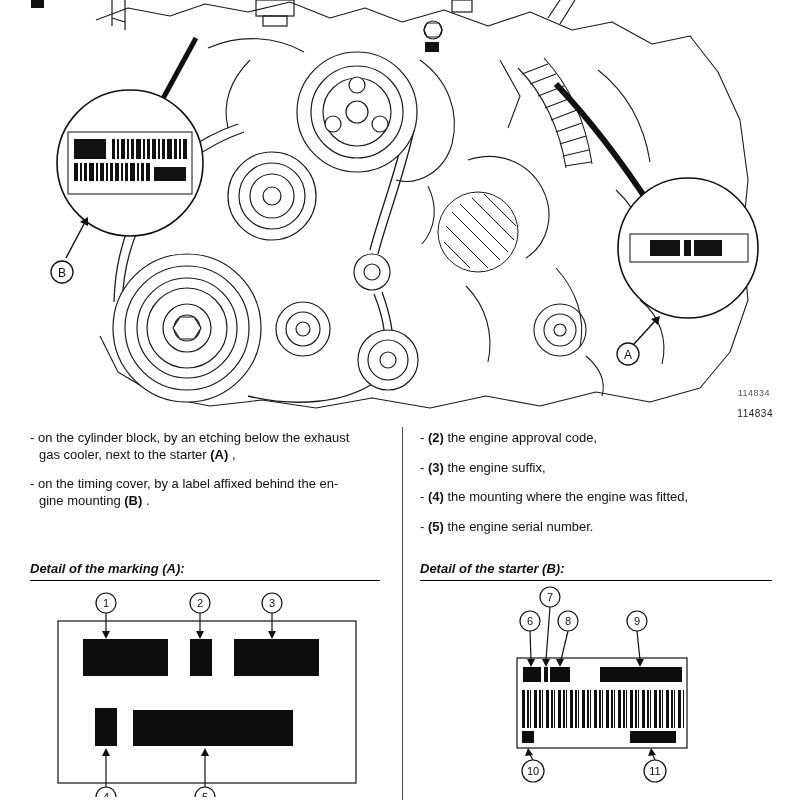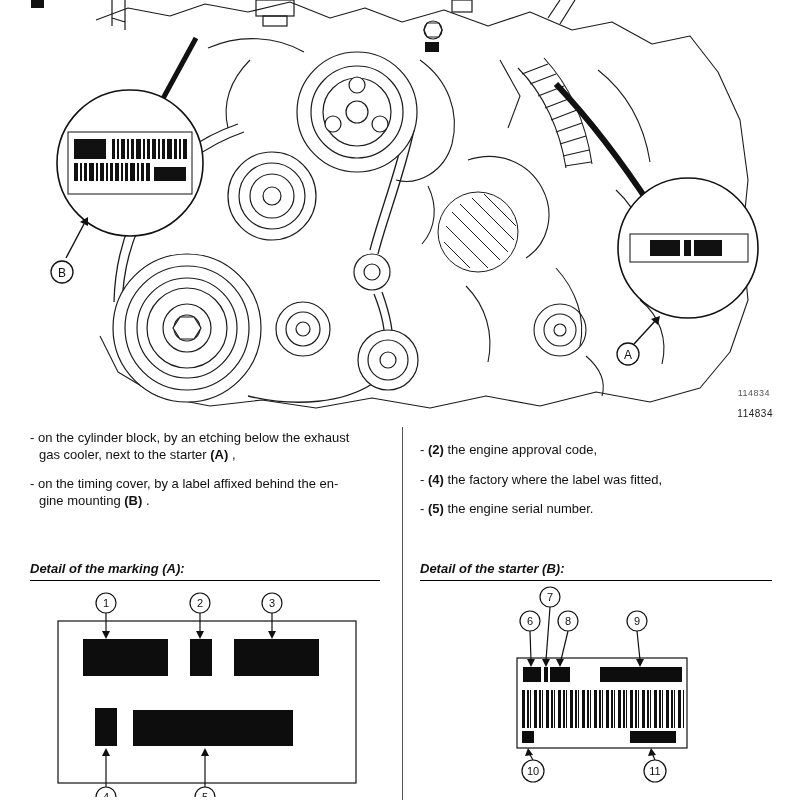--- a/index.html
+++ b/index.html
@@ -3,21 +3,21 @@
 <meta charset="utf-8">
 <style>
   html,body{margin:0;padding:0;background:#fff;}
   .page{position:relative;width:800px;height:800px;background:#ffffff;overflow:hidden;
         font-family:"Liberation Sans",sans-serif;color:#111;}
   .illus{position:absolute;left:0;top:0;width:800px;height:424px;}
   .fig-num-inner{position:absolute;right:30px;top:388px;font-size:9px;color:#555;letter-spacing:.5px;}
   .fig-num{position:absolute;right:27px;top:408px;font-size:10px;color:#222;letter-spacing:.5px;}
   .vdivider{position:absolute;left:402px;top:427px;width:1px;height:373px;background:#555;}
   .col-left{position:absolute;left:30px;top:430px;width:366px;}
-  .col-right{position:absolute;left:420px;top:430px;width:356px;margin-top:12px;}
+  .col-right{position:absolute;left:420px;top:430px;width:356px;}
   .intro-t{font-size:13px;line-height:16.5px;margin:0 0 11px 0;}
   .para{white-space:pre-line;font-size:13px;line-height:16.5px;padding-left:9px;text-indent:-9px;margin:0 0 13px 0;}
   .b{font-weight:bold;}
   .detail{position:absolute;}
   #detailA{left:30px;top:561px;width:350px;}
   #detailB{left:420px;top:561px;width:352px;}
   .detail h3{font-size:13px;font-weight:bold;margin:0;padding:0 0 4px 0;border-bottom:1.6px solid #000;font-style:italic;}
   .dsvg{display:block;}
   svg text{font-family:"Liberation Sans",sans-serif;fill:#111;}
   .barcode{position:absolute;left:102px;top:129px;width:162px;height:38px;
@@ -197,21 +197,22 @@
 
   <div class="col-left">
     <p class="para"><span>- on the cylinder block, by an etching below the exhaust
 gas cooler, next to the starter </span><span class="b">(A)</span><span> ,</span></p>
     <p class="para"><span>- on the timing cover, by a label affixed behind the en-
 gine mounting </span><span class="b">(B)</span><span> .</span></p>
   </div>
 
   <div class="col-right">
     <p class="para"><span>- </span><span class="b">(2)</span><span> the engine approval code,</span></p>
-    <p class="para"><span>- </span><span class="b">(4)</span><span> the factory where the label was fitted,</span></p>
+    <p class="para"><span>- </span><span class="b">(3)</span><span> the engine suffix,</span></p>
+    <p class="para"><span>- </span><span class="b">(4)</span><span> the mounting where the engine was fitted,</span></p>
     <p class="para"><span>- </span><span class="b">(5)</span><span> the engine serial number.</span></p>
   </div>
 
   <div class="detail" id="detailA">
     <h3>Detail of the marking (A):</h3>
     <svg class="dsvg" width="350" height="216" viewBox="0 0 350 216">
       <rect x="28" y="40" width="298" height="162" fill="none" stroke="#111" stroke-width="1.2"></rect>
       <g fill="#0d0d0d" stroke="none">
         <rect x="53" y="58" width="85" height="37"></rect>
         <rect x="160" y="58" width="22" height="37"></rect>

